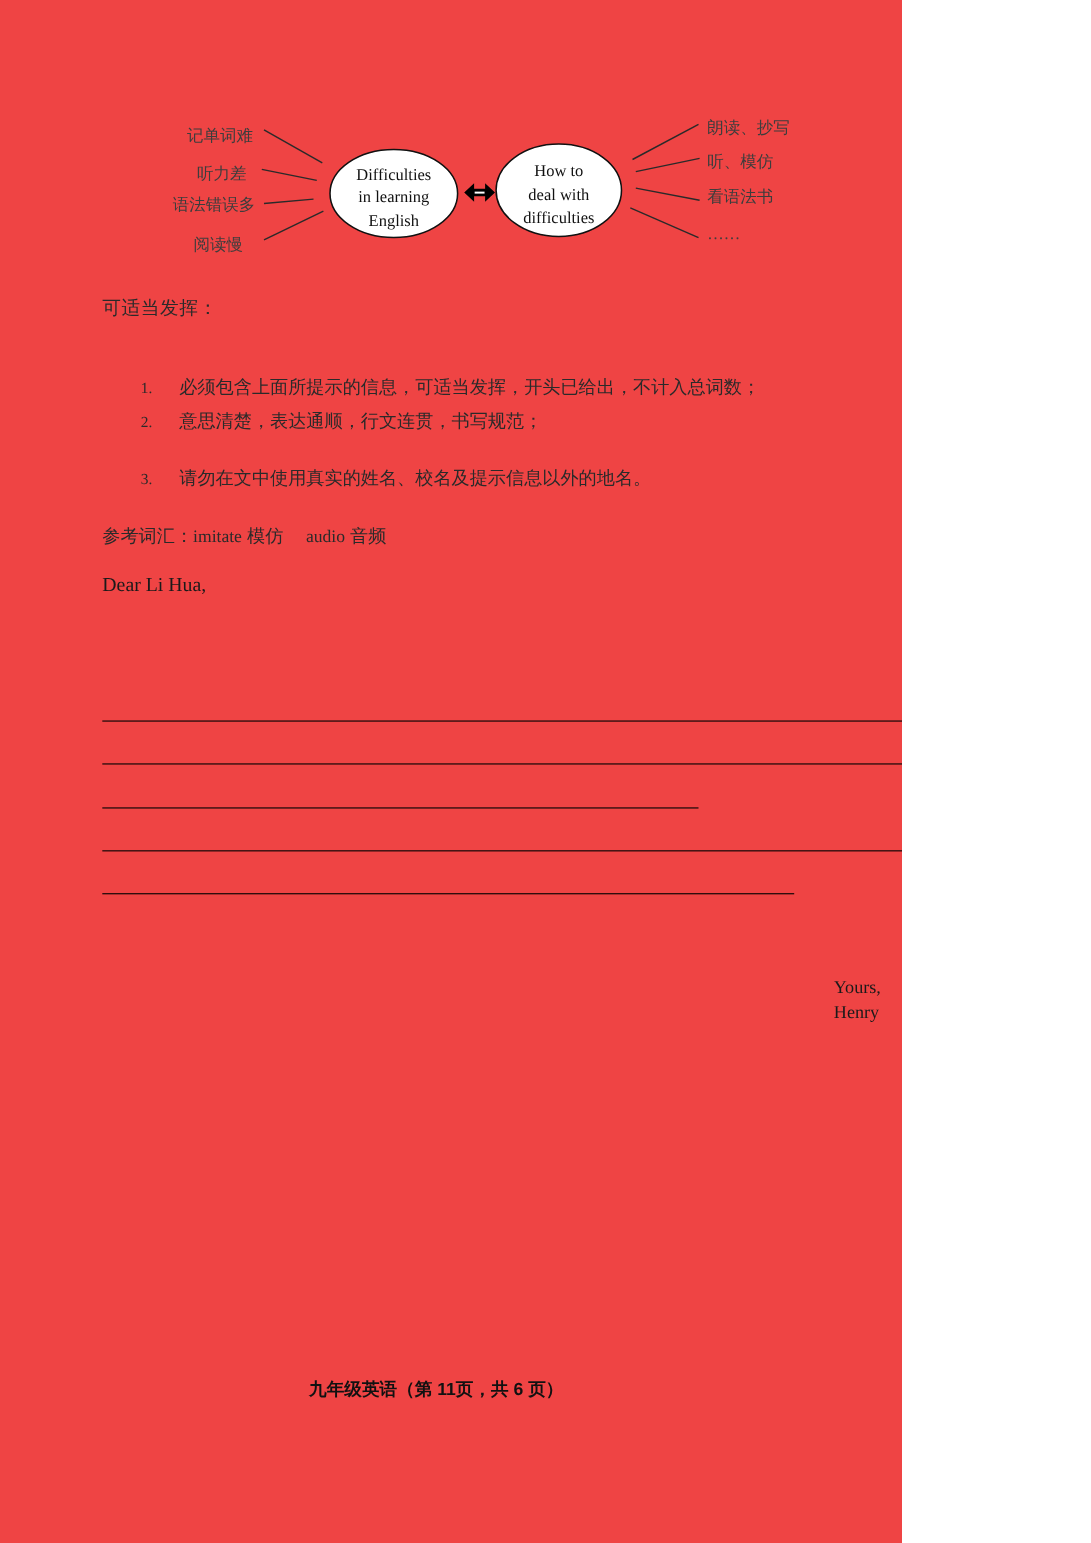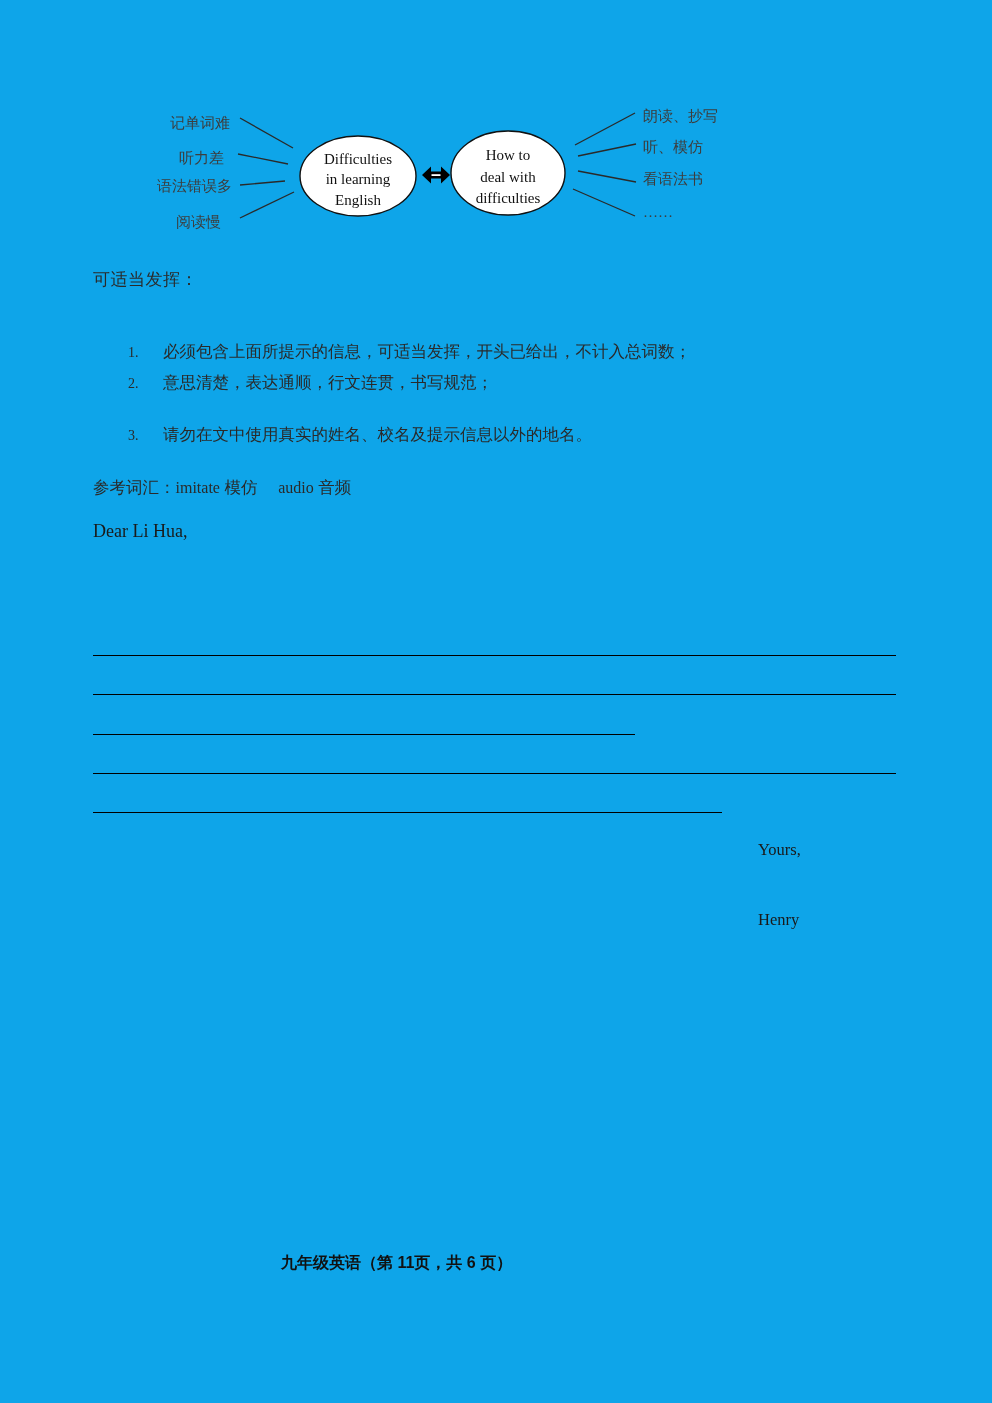--- a/index.html
+++ b/index.html
@@ -1,21 +1,21 @@
 <!DOCTYPE html>
 <html><head>
 <meta charset="utf-8">
 <style>
   * { margin: 0; padding: 0; box-sizing: border-box; }
   html, body { background: #ffffff; }
   .page {
     position: relative;
-    width: 992px;
+    width: 820px;
     height: 1403px;
-    background: #0ea5e9;
+    background: #ef4444;
     font-family: "Liberation Sans", sans-serif;
     color: #1a1a1a;
     overflow: hidden;
   }
   .abs { position: absolute; }
 
   
   .diagram { position: absolute; left: 90px; top: 85px; width: 850px; height: 160px; }
   .diagram ellipse { fill: #ffffff; stroke: #111111; stroke-width: 1.4; }
   .diagram line { stroke: #2a2a2a; stroke-width: 1.3; }
@@ -31,21 +31,21 @@
   .note-item { left: 128px; white-space: nowrap; }
   .note-item .num {
     display: inline-block; width: 35px;
     font-family: "Liberation Serif", serif; font-size: 14px; color: #2a2a2a;
   }
   .vocab-line { left: 93px; top: 477px; white-space: nowrap; }
   .vocab-en { font-family: "Liberation Serif", serif; font-size: 16px; }
   .opening-para { left: 93px; top: 558px; width: 808px; line-height: 37px; text-indent: 34px; font-size: 16px; }
   .answer-line { left: 93px; height: 0; border-top: 1.6px solid #000000; }
   .closing-line { left: 128px; top: 838px; font-size: 16px; }
-  .signoff { left: 758px; top: 840px; font-size: 16.5px; }
+  .signoff { left: 758px; top: 888px; font-size: 16.5px; }
   .signature { left: 758px; top: 910px; font-size: 16.5px; }
   .footer {
     left: 281px; top: 1253px;
     font-family: "Liberation Sans", sans-serif;
     font-size: 16px; font-weight: bold; color: #111111;
     white-space: nowrap;
   }
 </style>
 </head>
 <body>

